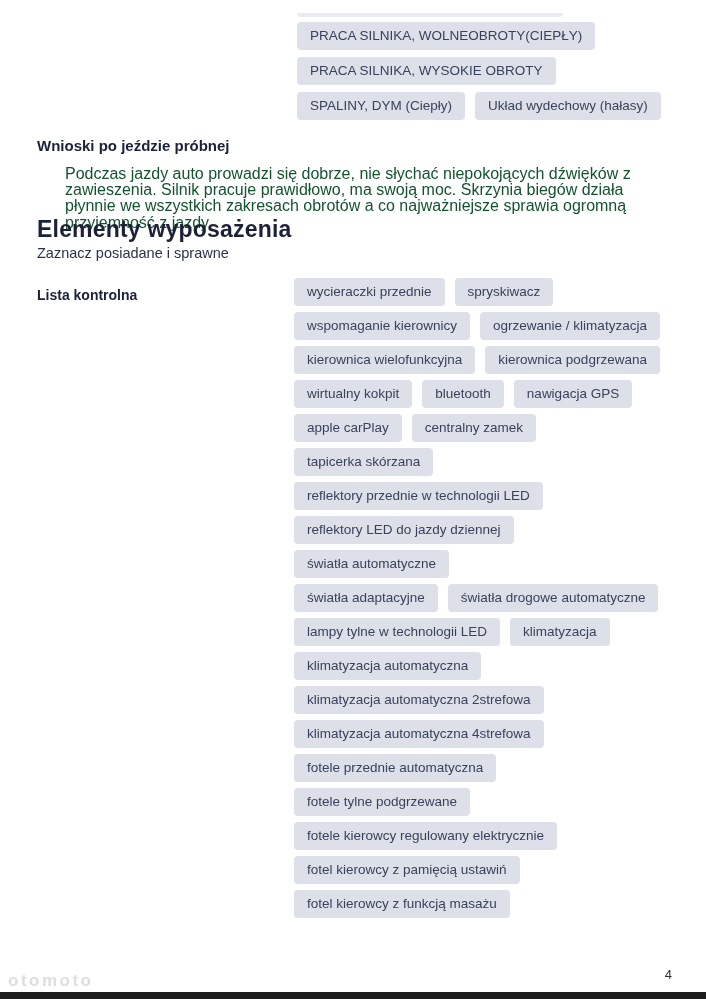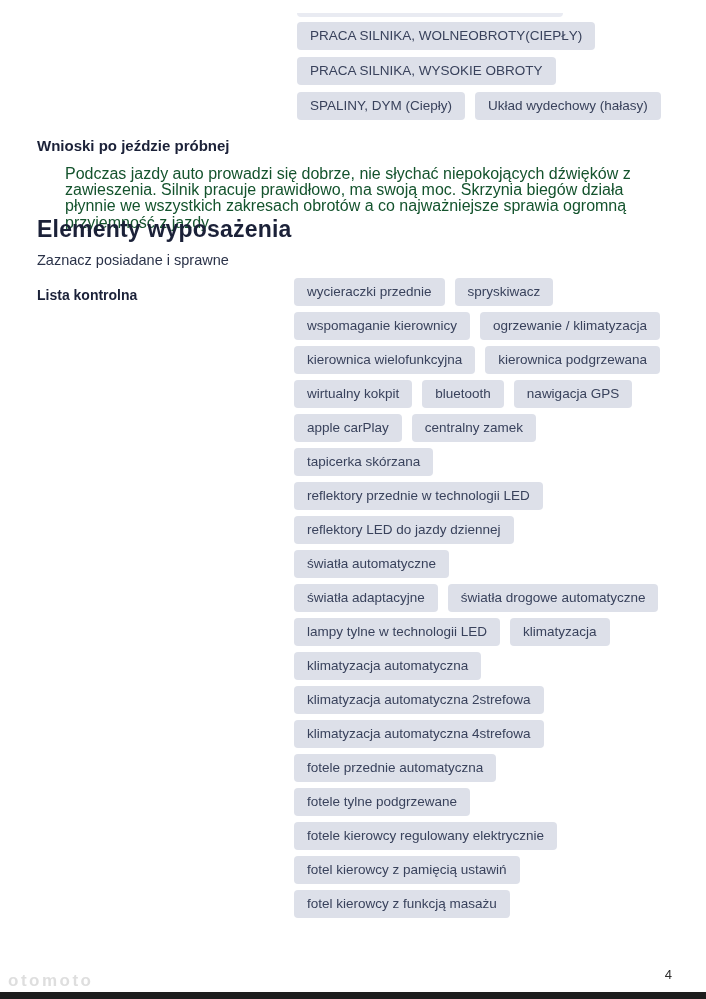--- a/index.html
+++ b/index.html
@@ -58,21 +58,21 @@
   .equipment-head { position: absolute; left: 37px; top: 216px; }
   .equipment-head h1 {
     font-size: 23px;
     font-weight: bold;
     color: #1b2138;
     letter-spacing: 0.2px;
   }
   .equipment-head .subtitle {
     font-size: 14.5px;
     color: #2b3349;
-    margin-top: 9px;
+    margin-top: 2px;
   }
 
   .checklist-label {
     position: absolute;
     left: 37px; top: 287px;
     font-size: 14px;
     font-weight: bold;
     color: #1b2138;
   }
 

